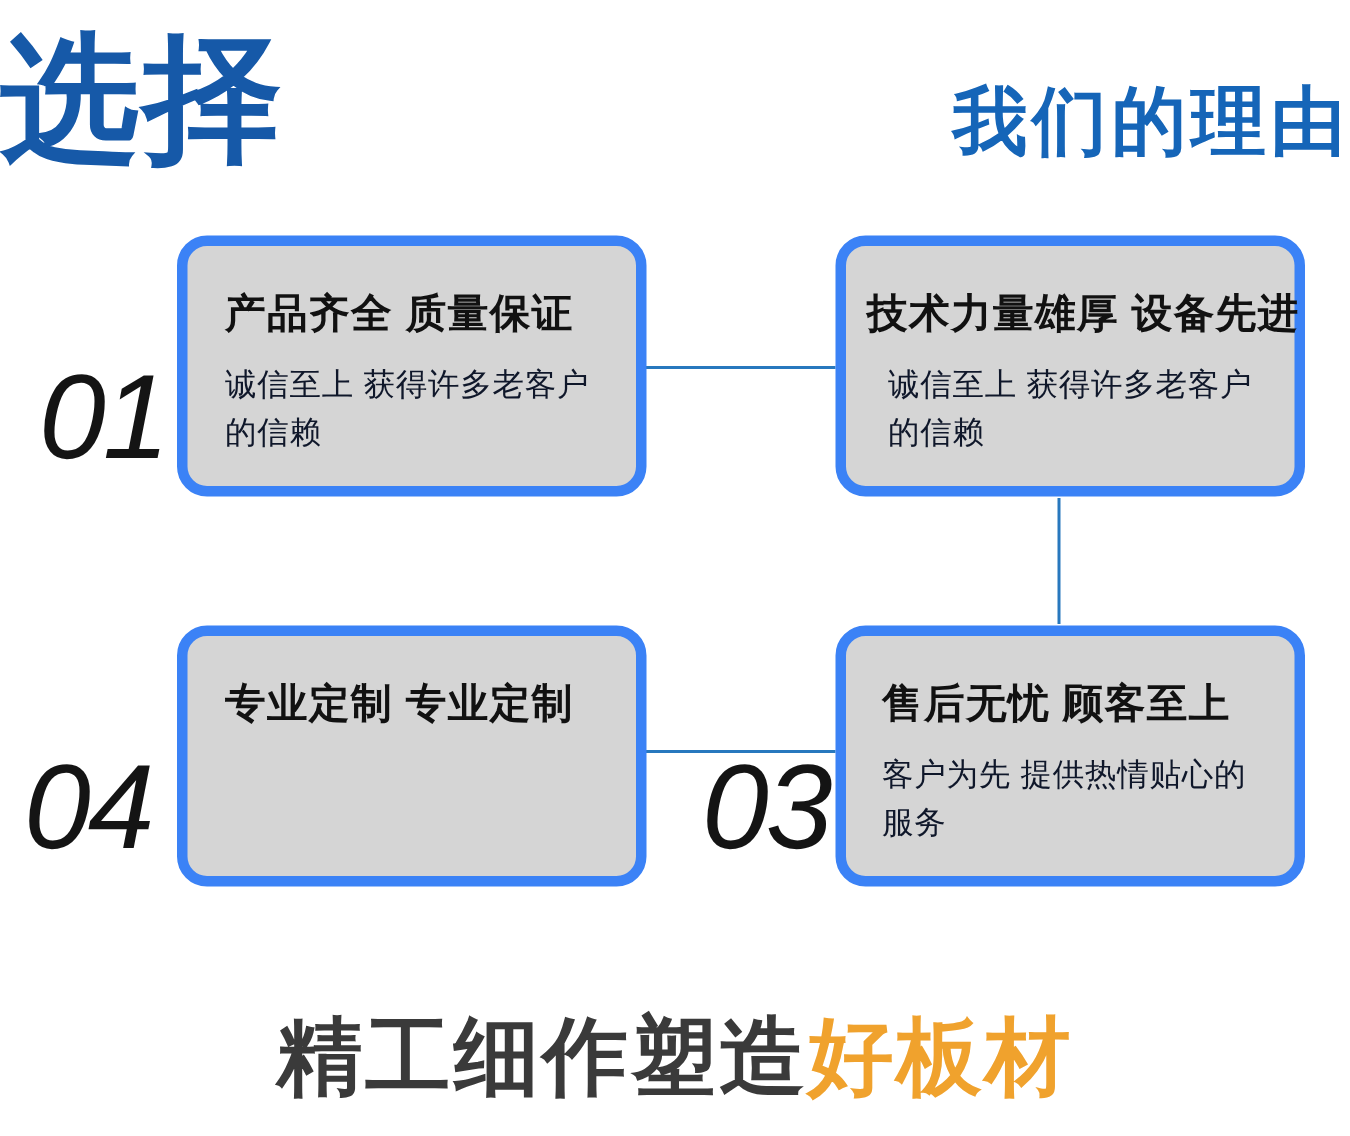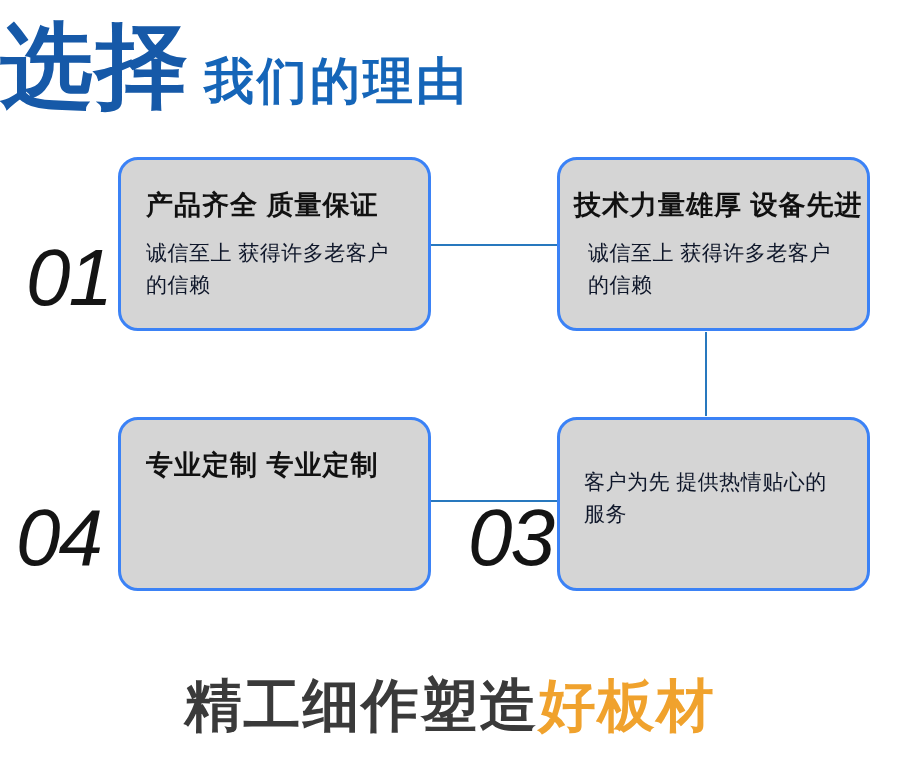--- a/index.html
+++ b/index.html
@@ -14,21 +14,21 @@
     overflow: hidden;
   }
 
   
   .header {
     position: absolute;
     top: 18px;
     left: 0;
     width: 100%;
     display: flex;
-    justify-content: flex-start;
+    justify-content: space-between;
     align-items: baseline;
     white-space: nowrap;
   }
   .title-main {
     font-size: 93px;
     font-weight: 900;
     color: #1659a8;
     letter-spacing: 2px;
     line-height: 1.05;
   }
@@ -39,21 +39,21 @@
     margin-left: 14px;
     letter-spacing: 3px;
   }
 
   
   .card {
     position: absolute;
     width: 313px;
     height: 174px;
     background: #d5d5d5;
-    border: 3px solid #3b82f6;
+    border: 7px solid #3b82f6;
     border-radius: 20px;
     padding: 30px 12px 0 25px;
   }
   .card-top-left    { left: 118px; top: 157px; }
   .card-top-right   { left: 557px; top: 157px; padding-left: 14px; }
   .card-bottom-left { left: 118px; top: 417px; }
   .card-bottom-right{ left: 557px; top: 417px; padding-left: 24px; }
 
   .card-title {
     font-size: 27px;
@@ -141,20 +141,21 @@
 的信赖</div>
   </div>
 
   <div class="card card-top-right">
     <div class="card-title">技术力量雄厚 设备先进</div>
     <div class="card-body">诚信至上 获得许多老客户
 的信赖</div>
   </div>
 
   <div class="card card-bottom-right">
+    <div class="card-title">售后无忧 顾客至上</div>
     <div class="card-body">客户为先 提供热情贴心的
 服务</div>
   </div>
 
   <div class="card card-bottom-left">
     <div class="card-title">专业定制 专业定制</div>
   </div>
 
   <div class="footer-headline">
     <span class="headline-dark">精工细作塑造</span><span class="headline-accent">好板材</span>

